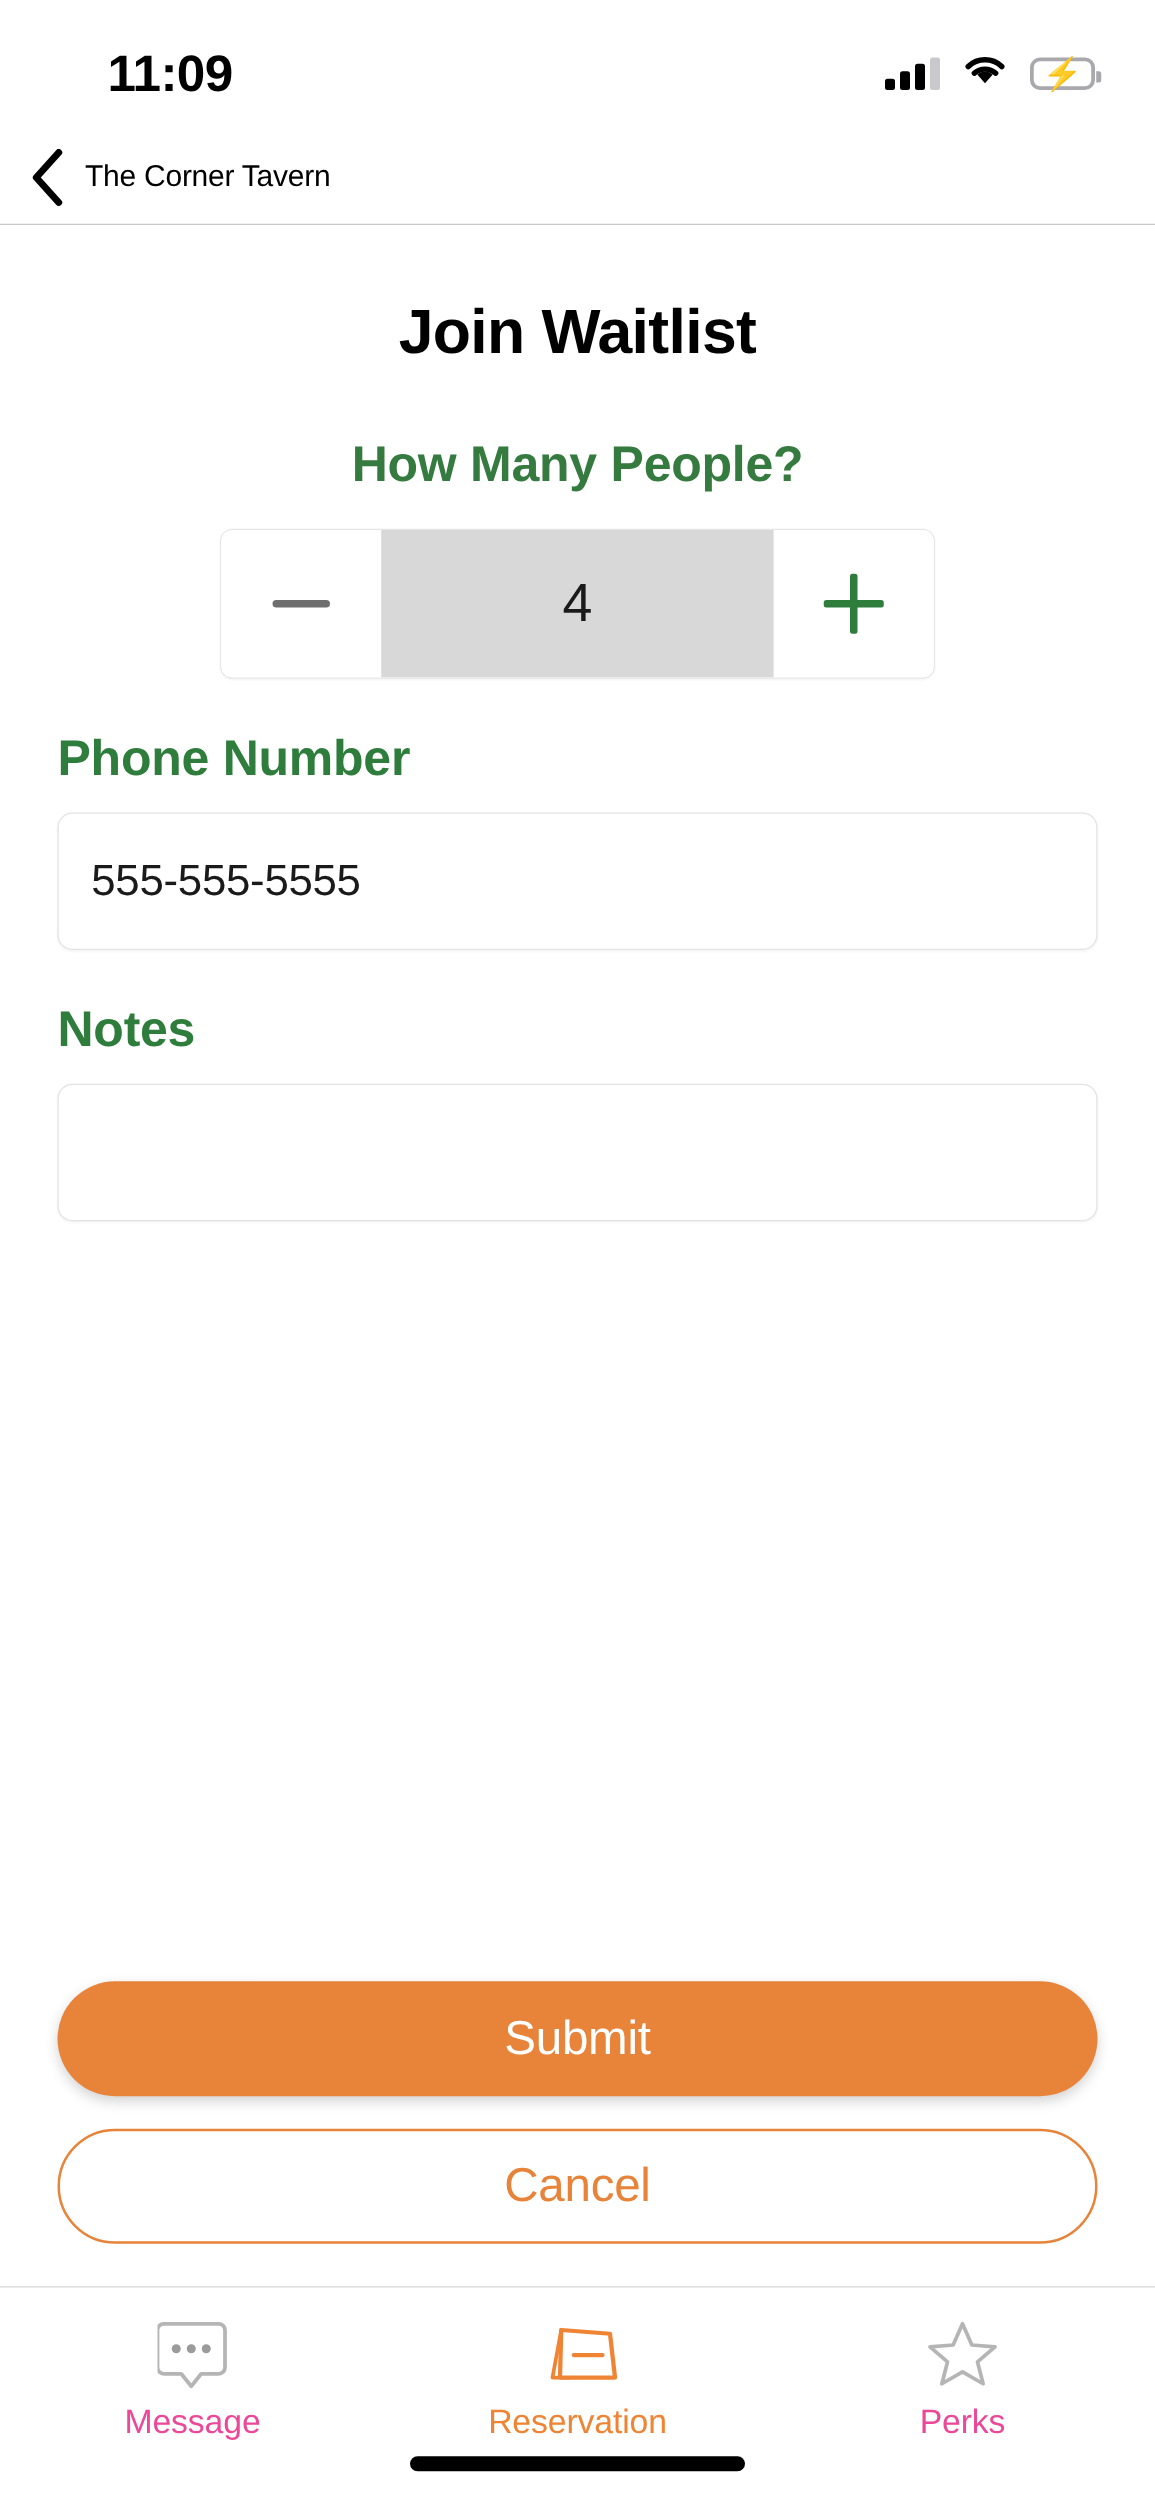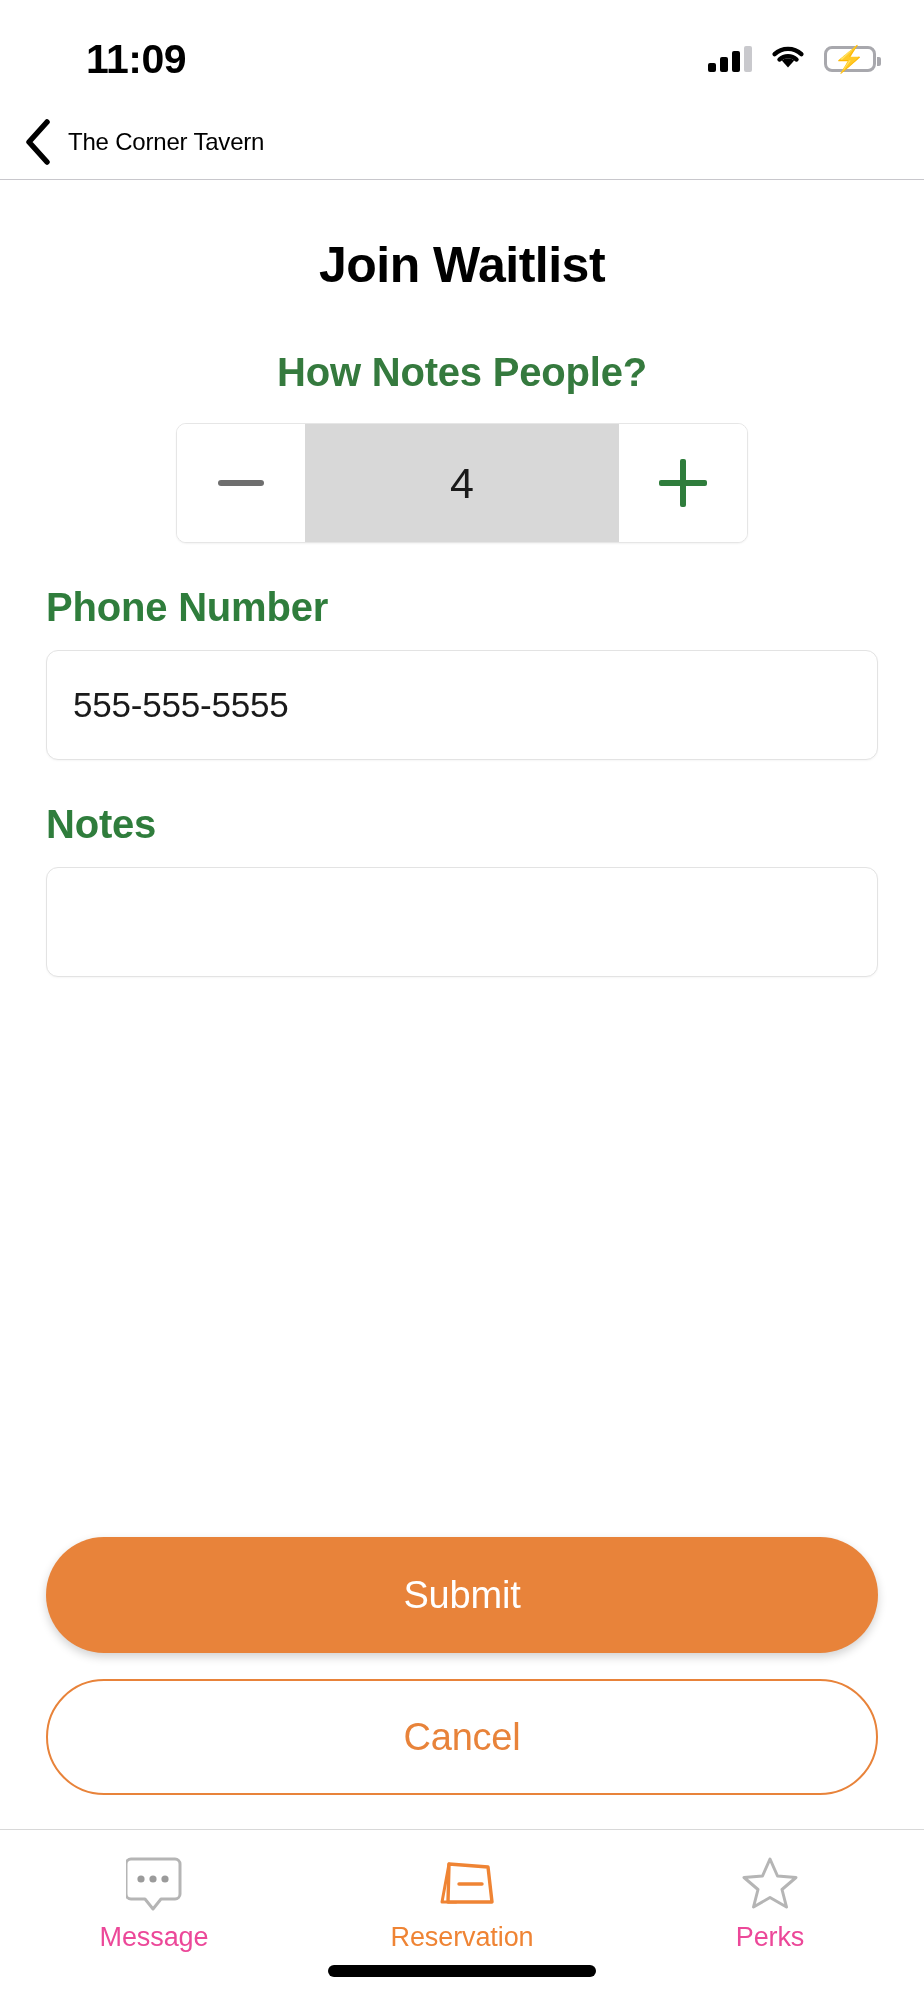--- a/index.html
+++ b/index.html
@@ -244,21 +244,21 @@
     color: #1a1a1a;
   }
 
   
   .actions {
     margin-top: auto;
     padding-bottom: 34px;
   }
   .btn {
     width: 100%;
-    height: 116px;
+    height: 92px;
     border-radius: 58px;
     display: flex;
     align-items: center;
     justify-content: center;
     font-size: 38px;
     letter-spacing: -0.2px;
   }
   .btn-submit {
     background: #e8833a;
     color: #ffffff;
@@ -348,21 +348,21 @@
         <path d="M23 3 L5 23 L23 43" stroke="#000" stroke-width="5.5" fill="none" stroke-linecap="round" stroke-linejoin="round"></path>
       </svg>
     </div>
     <div class="nav-title">The Corner Tavern</div>
   </div>
 
   <div class="content">
 
     <div class="page-title">Join Waitlist</div>
 
-    <div class="section-question">How Notes People?</div>
+    <div class="section-question">How Many People?</div>
 
     <div class="stepper-wrap">
       <div class="stepper">
         <div class="stepper-btn">
           <span class="minus-glyph"></span>
         </div>
         <div class="stepper-value">4</div>
         <div class="stepper-btn">
           <span class="plus-glyph"></span>
         </div>

